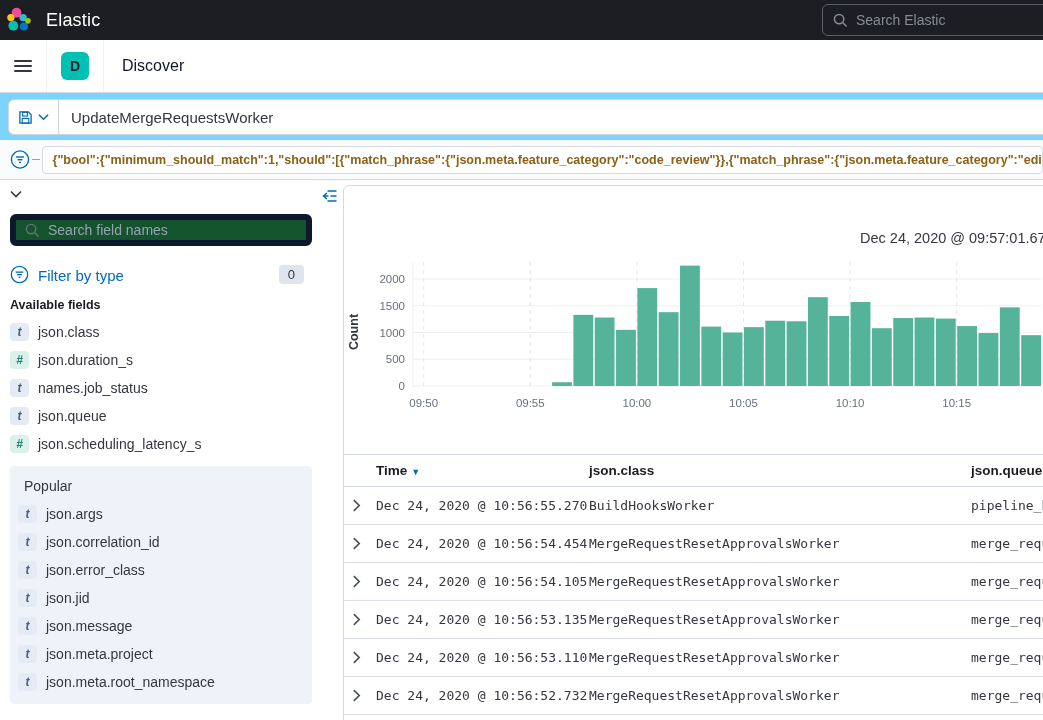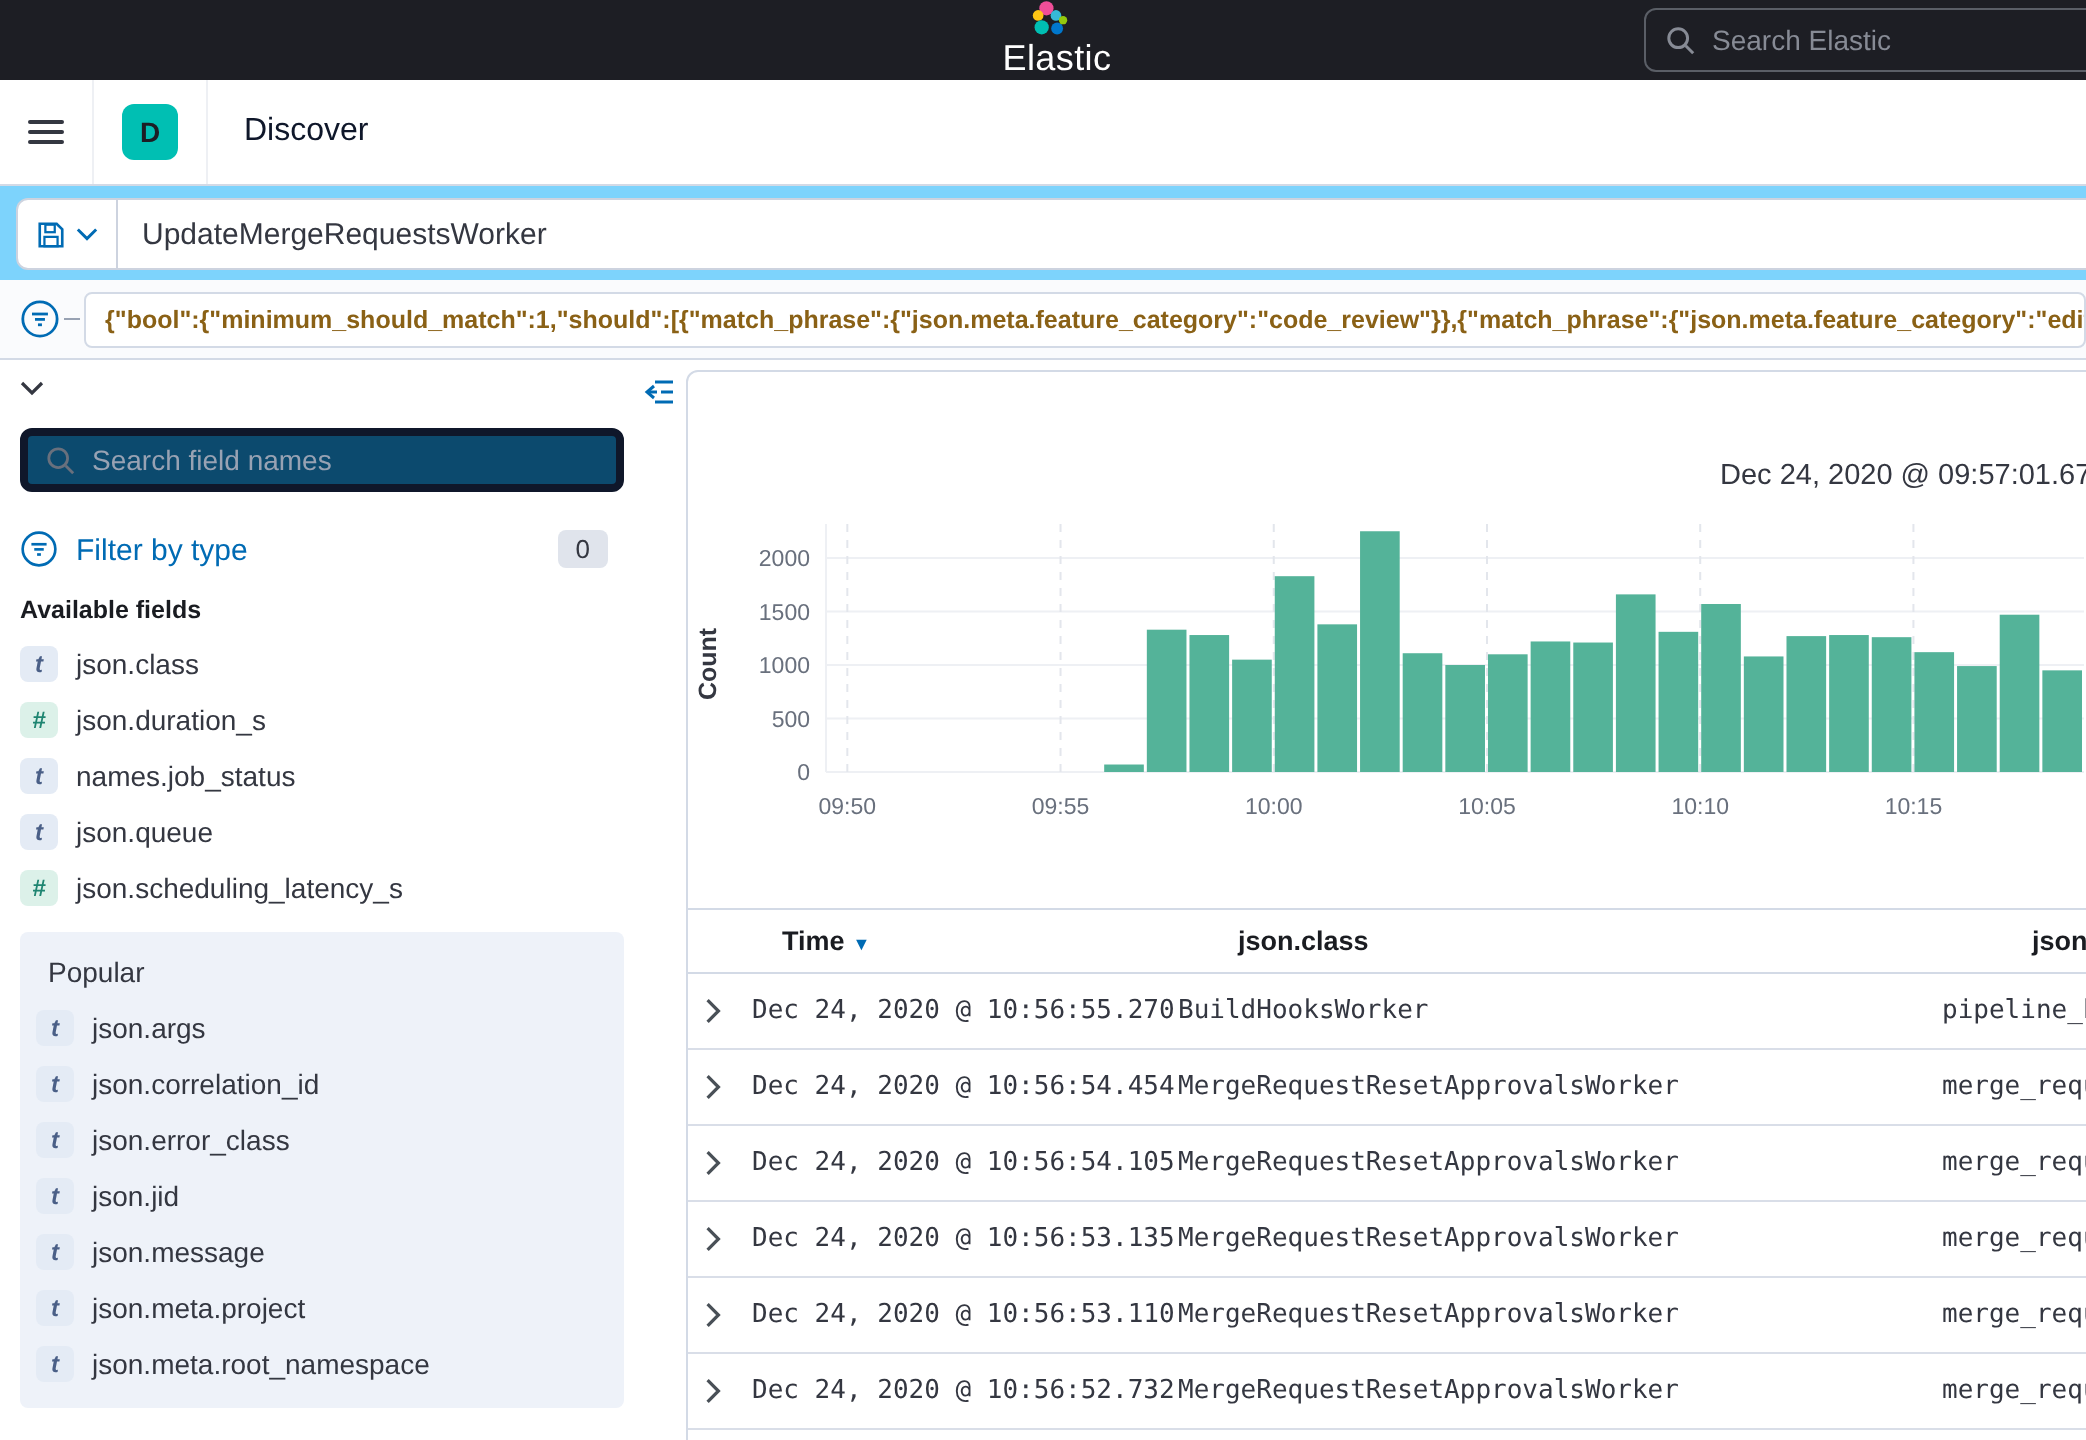--- a/index.html
+++ b/index.html
@@ -2,21 +2,21 @@
 <html><head>
 <meta charset="utf-8">
 <style>
   * { margin:0; padding:0; box-sizing:border-box; }
   html,body { width:1043px; height:720px; overflow:hidden; background:#fff;
     font-family:"Liberation Sans", sans-serif; color:#343741; }
   .mono { font-family:"DejaVu Sans Mono", monospace; }
 
   
   .top-bar { position:absolute; left:0; top:0; width:1043px; height:40px;
-    background:#1d1e24; display:flex; align-items:center;flex-direction:column; }
+    background:#1d1e24; display:flex; align-items:center; }
   .logo { width:26px; height:26px; margin-left:6px; }
   .brand { color:#fff; font-size:18px; margin-left:14px; letter-spacing:.2px; }
   .global-search { position:absolute; left:822px; top:4px; width:280px; height:32px;
     border:1px solid #5a5e66; border-radius:6px; background:#1d1e24;
     display:flex; align-items:center; padding:0 10px; color:#878b95; }
   .global-search svg { flex:0 0 auto; margin-right:8px; }
   .global-search span { font-size:14px; color:#878b95; }
 
   
   .crumb-bar { position:absolute; left:0; top:40px; width:1043px; height:53px;
@@ -45,22 +45,22 @@
   .filter-set-icon { margin-left:10px; }
   .filter-dash { width:8px; height:1px; background:#98a2b3; margin:0 2px; }
   .filter-pill { height:28px; border:1px solid #d3dae6; border-radius:4px; background:#fff;
     display:flex; align-items:center; padding:0 10px; max-width:1010px; overflow:hidden; cursor:pointer; }
   .filter-pill span { font-size:12.5px; font-weight:bold; color:#8a6116; white-space:nowrap; }
 
   
   .sidebar { position:absolute; left:0; top:180px; width:320px; height:540px; background:#fff; padding:10px 8px 0 10px; }
   .index-row { display:flex; align-items:center; gap:8px; cursor:pointer; }
   .index-name { font-size:17px; font-weight:bold; color:#1a1c21; }
-  .field-search { margin-top:16px; height:32px; border:4px solid #0f172a; border-radius:6px;
-    display:flex; align-items:center; padding:0 9px; background:#0c4a6e; }
+  .field-search { margin-top:16px; height:32px; border:6px solid #0f172a; border-radius:6px;
+    display:flex; align-items:center; padding:0 9px; background:#14532d; }
   .field-search span { margin-left:8px; font-size:14px; color:#98a2b3; }
   .filter-type-row { margin-top:10px; display:flex; align-items:flex-end; height:28px; }
   .filter-type-row .lbl { margin-left:9px; color:#006bb4; font-size:15px; cursor:pointer; }
   .count-badge { margin-left:auto; margin-right:8px; background:#e0e4ec; color:#343741;
     font-size:13px; border-radius:4px; padding:2px 9px; }
   .section-heading { margin-top:14px; font-size:12.5px; font-weight:bold; color:#1a1c21; }
   .field-list { margin-top:6px; }
   .field-item { display:flex; align-items:center; height:28px; cursor:pointer; }
   .type-token { width:19px; height:18px; border-radius:4px; display:flex; align-items:center;
     justify-content:center; font-size:12px; font-style:italic; font-weight:bold; flex:0 0 auto; }
@@ -75,21 +75,21 @@
   
   .main-panel { position:absolute; left:343px; top:185px; width:701px; height:536px;
     background:#fff; border:1px solid #d3dae6; border-radius:6px 0 0 0; }
   .time-range-label { position:absolute; left:516px; top:44px; font-size:14.5px;
     color:#343741; white-space:nowrap; }
   #histogram { position:absolute; left:0; top:68px; }
 
   
   .doc-table { position:absolute; left:0; top:268px; width:700px; }
   .t-head { display:grid; grid-template-columns:32px 213px 382px 1fr; height:33px;
-    border-top:1px solid #d3dae6; border-bottom:1px solid #d3dae6; align-items:center;gap:15px; }
+    border-top:1px solid #d3dae6; border-bottom:1px solid #d3dae6; align-items:center; }
   .t-head .th { font-size:13.5px; font-weight:bold; color:#1a1c21; }
   .sort-caret { color:#006bb4; font-size:9px; margin-left:4px; }
   .t-row { display:grid; grid-template-columns:32px 213px 382px 1fr; height:38px;
     border-bottom:1px solid #d9dee8; align-items:center; }
   .t-row .cell { font-size:13px; color:#343741; white-space:nowrap; }
   .expand-btn { display:flex; align-items:center; justify-content:center; cursor:pointer; width:24px; }
 </style>
 </head>
 <body>
 

